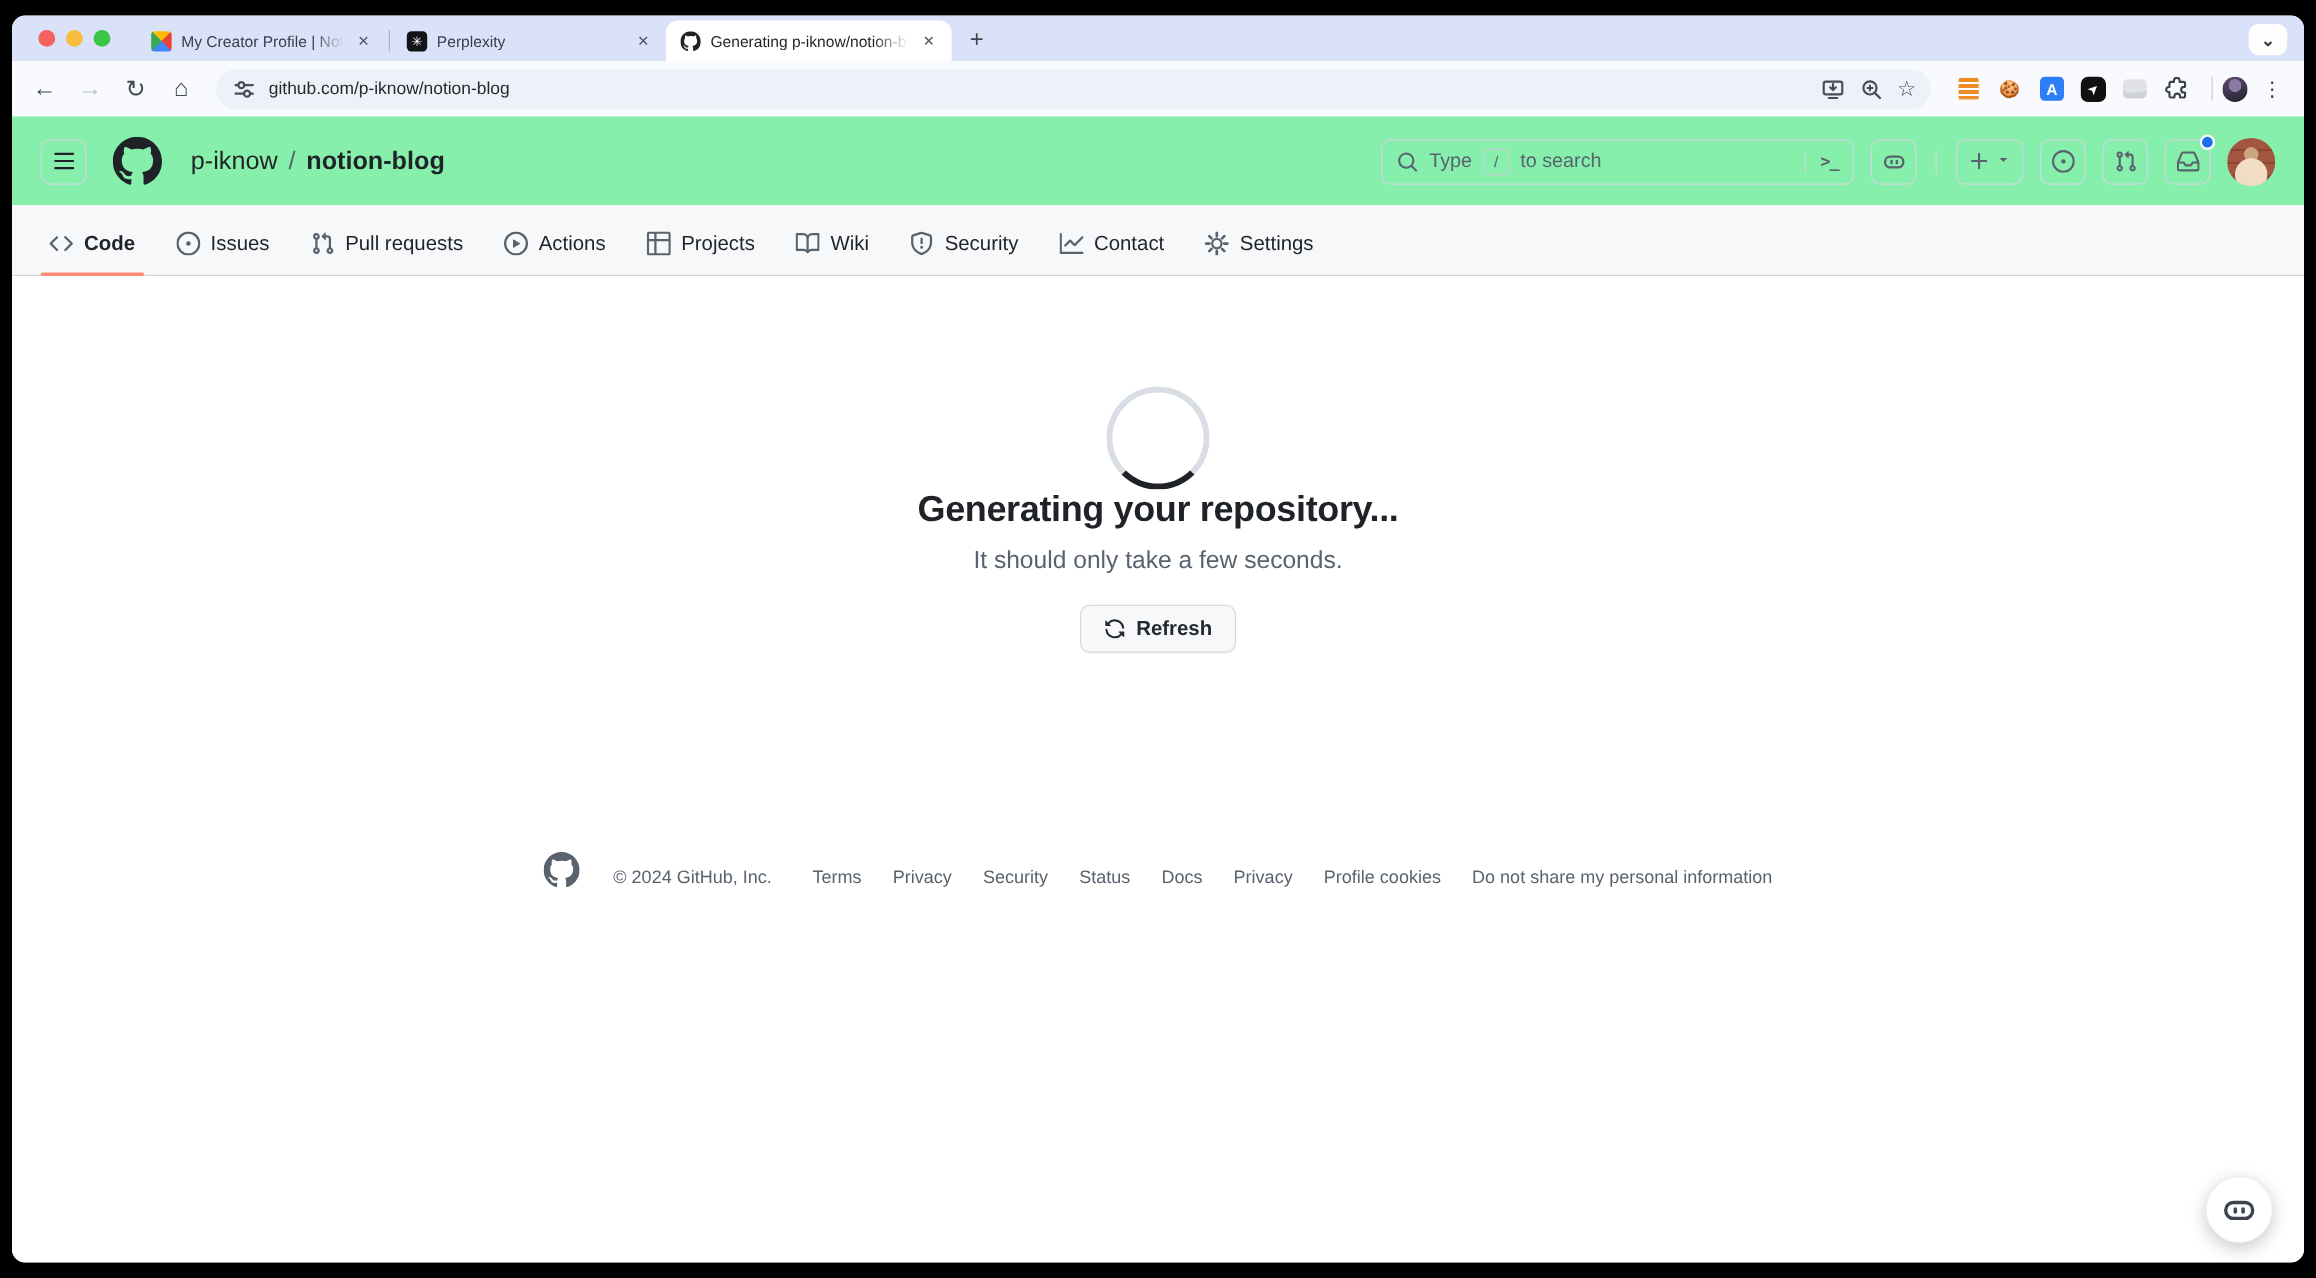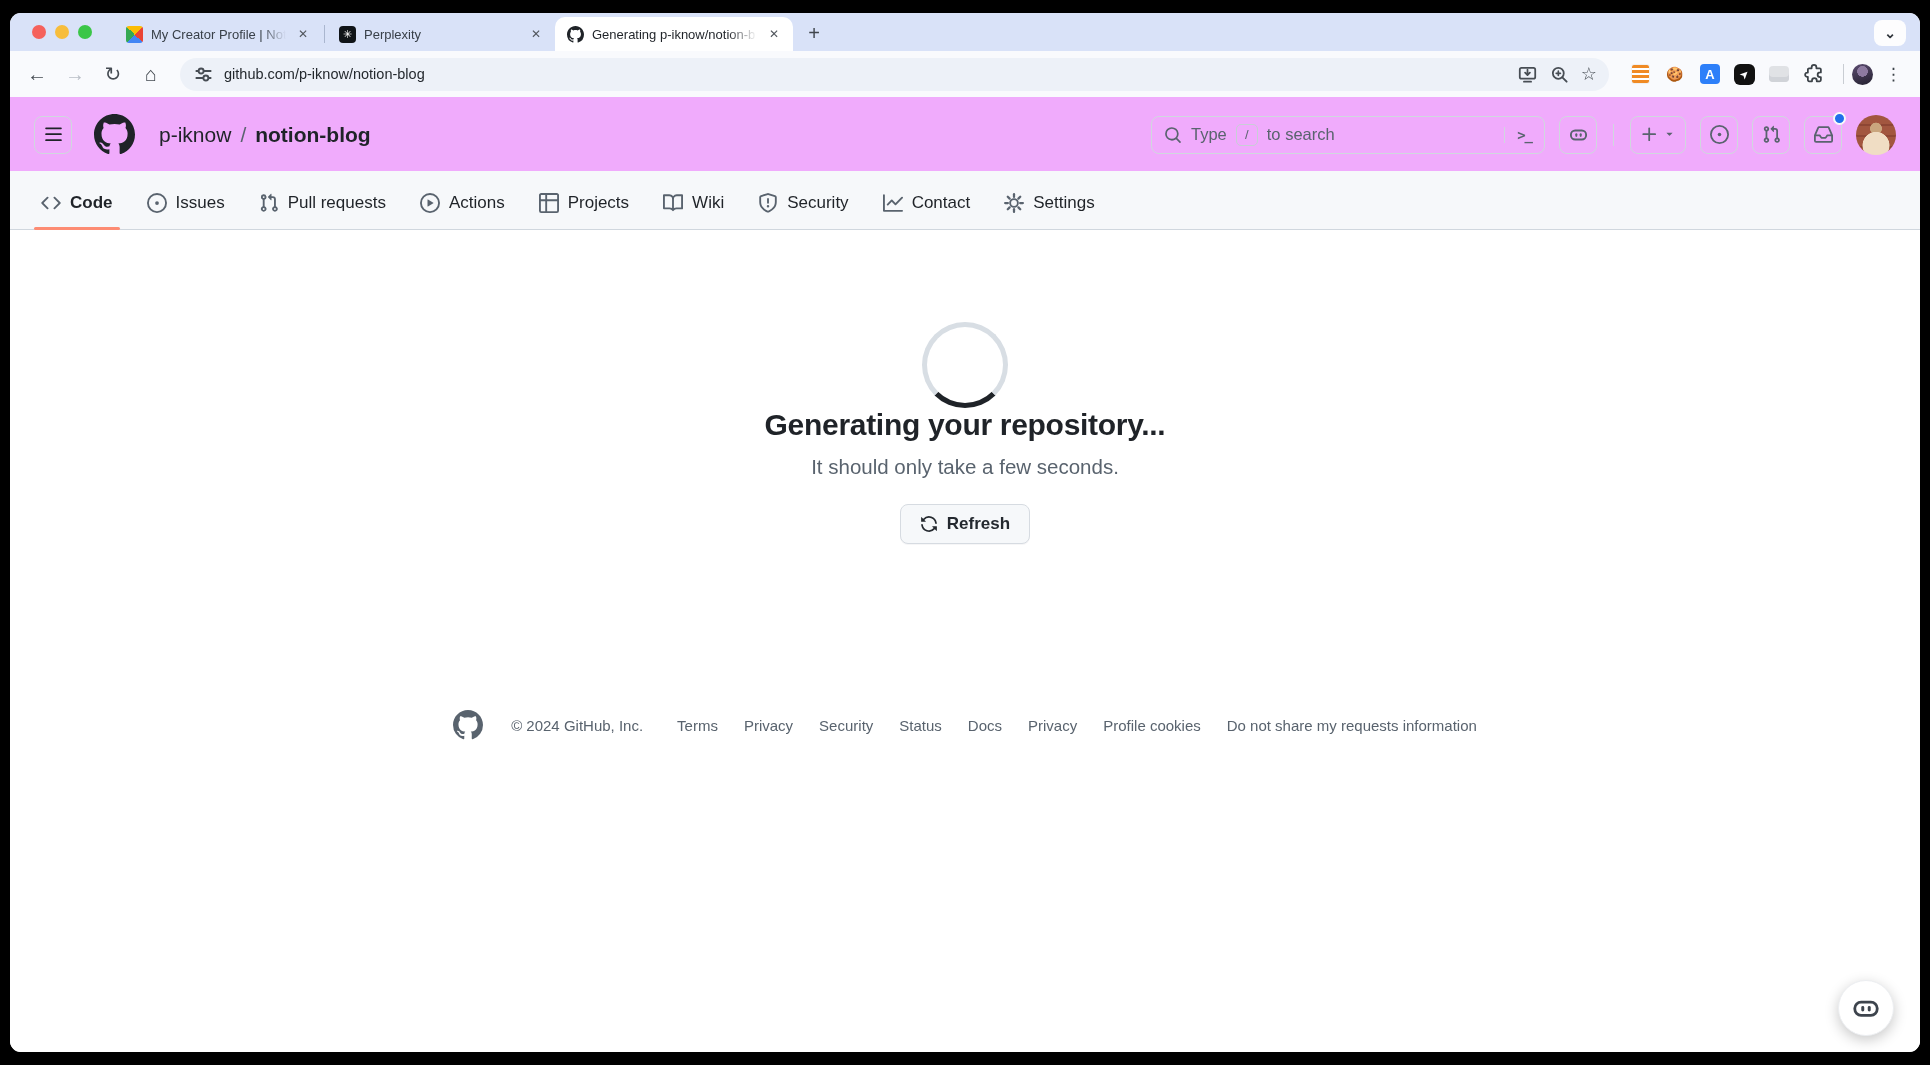--- a/index.html
+++ b/index.html
@@ -53,21 +53,21 @@
   .ext-send span { transform:rotate(-45deg); display:block; }
   .ext-stamp { background:#d8dade; border-radius:4px; width:20px; height:16px; opacity:.75;
                box-shadow:inset 0 -5px 0 #c3c6cc; }
   .ext-puzzle { color:#3c4248; }
   .tool-sep { width:1px; height:20px; background:#c9cdd3; margin:0 4px; }
   .chrome-avatar { width:21px; height:21px; border-radius:50%;
       background:radial-gradient(circle at 50% 35%, #8d7aa0 0 30%, transparent 32%), linear-gradient(160deg,#5d4d72,#23202e); }
   .menu-dots { font-size:17px; color:#3c4248; padding:0 8px; }
 
   
-  .gh-header { background:#f0abfc; padding:17px 24px 16px 24px; display:flex; align-items:center; gap:14px; }
+  .gh-header { background:#86efac; padding:17px 24px 16px 24px; display:flex; align-items:center; gap:14px; }
   .icon-btn { height:38px; min-width:38px; border:1px solid #d0d7de; border-radius:8px; background:transparent;
               display:flex; align-items:center; justify-content:center; color:#59636e; gap:4px; }
   .icon-btn svg { width:19px; height:19px; }
   .gh-logo { color:#1f2328; margin-left:8px; }
   .gh-logo svg { width:41px; height:41px; display:block; }
   .crumb { font-size:21px; color:#1f2328; display:flex; gap:9px; align-items:center; margin-left:10px; }
   .crumb .sep { color:#59636e; }
   .crumb .repo { font-weight:700; }
   .hdr-spacer { flex:1; }
   .searchbox { width:394px; height:38px; border:1px solid #d0d7de; border-radius:8px; display:flex;
@@ -105,21 +105,21 @@
              animation:spin 1.1s linear infinite; }
   @keyframes spin { to { transform:rotate(360deg); } }
   .headline { font-size:30px; font-weight:700; color:#1f2328; letter-spacing:-.3px; }
   .subline { margin-top:13px; font-size:20.5px; color:#59636e;text-align:center; }
   .refresh { margin-top:25px; display:inline-flex; align-items:center; gap:9px; padding:9px 19px;
              font-size:17px; font-weight:700; color:#24292f; background:#f6f8fa;
              border:1px solid #d6dbe1; border-radius:8px; box-shadow:0 1px 0 rgba(31,35,40,.04); }
   .refresh svg { width:18px; height:18px; }
 
   
-  .gh-footer { margin-top:166px; display:flex; align-items:center; gap:26px; font-size:15px; color:#59636e; }
+  .gh-footer { margin-top:166px; display:flex; align-items:flex-end; gap:26px; font-size:15px; color:#59636e; }
   .gh-footer .foot-logo svg { width:30px; height:30px; display:block; color:#59636e; }
   .gh-footer .copyright { margin:0 8px 0 2px; }
   .foot-link { color:#59636e; text-decoration:none; }
 
   
   .fab { position:absolute; right:26px; bottom:16px; width:56px; height:56px; border-radius:50%;
          background:#fff; border:1px solid #eceef1; box-shadow:0 4px 14px rgba(0,0,0,.22);
          display:flex; align-items:center; justify-content:center; color:#3d444d; }
   .fab svg { width:28px; height:28px; }
 </style>
@@ -434,21 +434,21 @@
           </svg>
       </span>
       <span class="copyright">© 2024 GitHub, Inc.</span>
       <a class="foot-link">Terms</a>
       <a class="foot-link">Privacy</a>
       <a class="foot-link">Security</a>
       <a class="foot-link">Status</a>
       <a class="foot-link">Docs</a>
       <a class="foot-link">Privacy</a>
       <a class="foot-link">Profile cookies</a>
-      <a class="foot-link">Do not share my requests information</a>
+      <a class="foot-link">Do not share my personal information</a>
     </footer>
   </main>
 
   <div class="fab">
     <svg viewBox="0 0 16 16" fill="currentColor">
         <use href="#i-copilot"></use>
       </svg>
   </div>
 
 </div>

